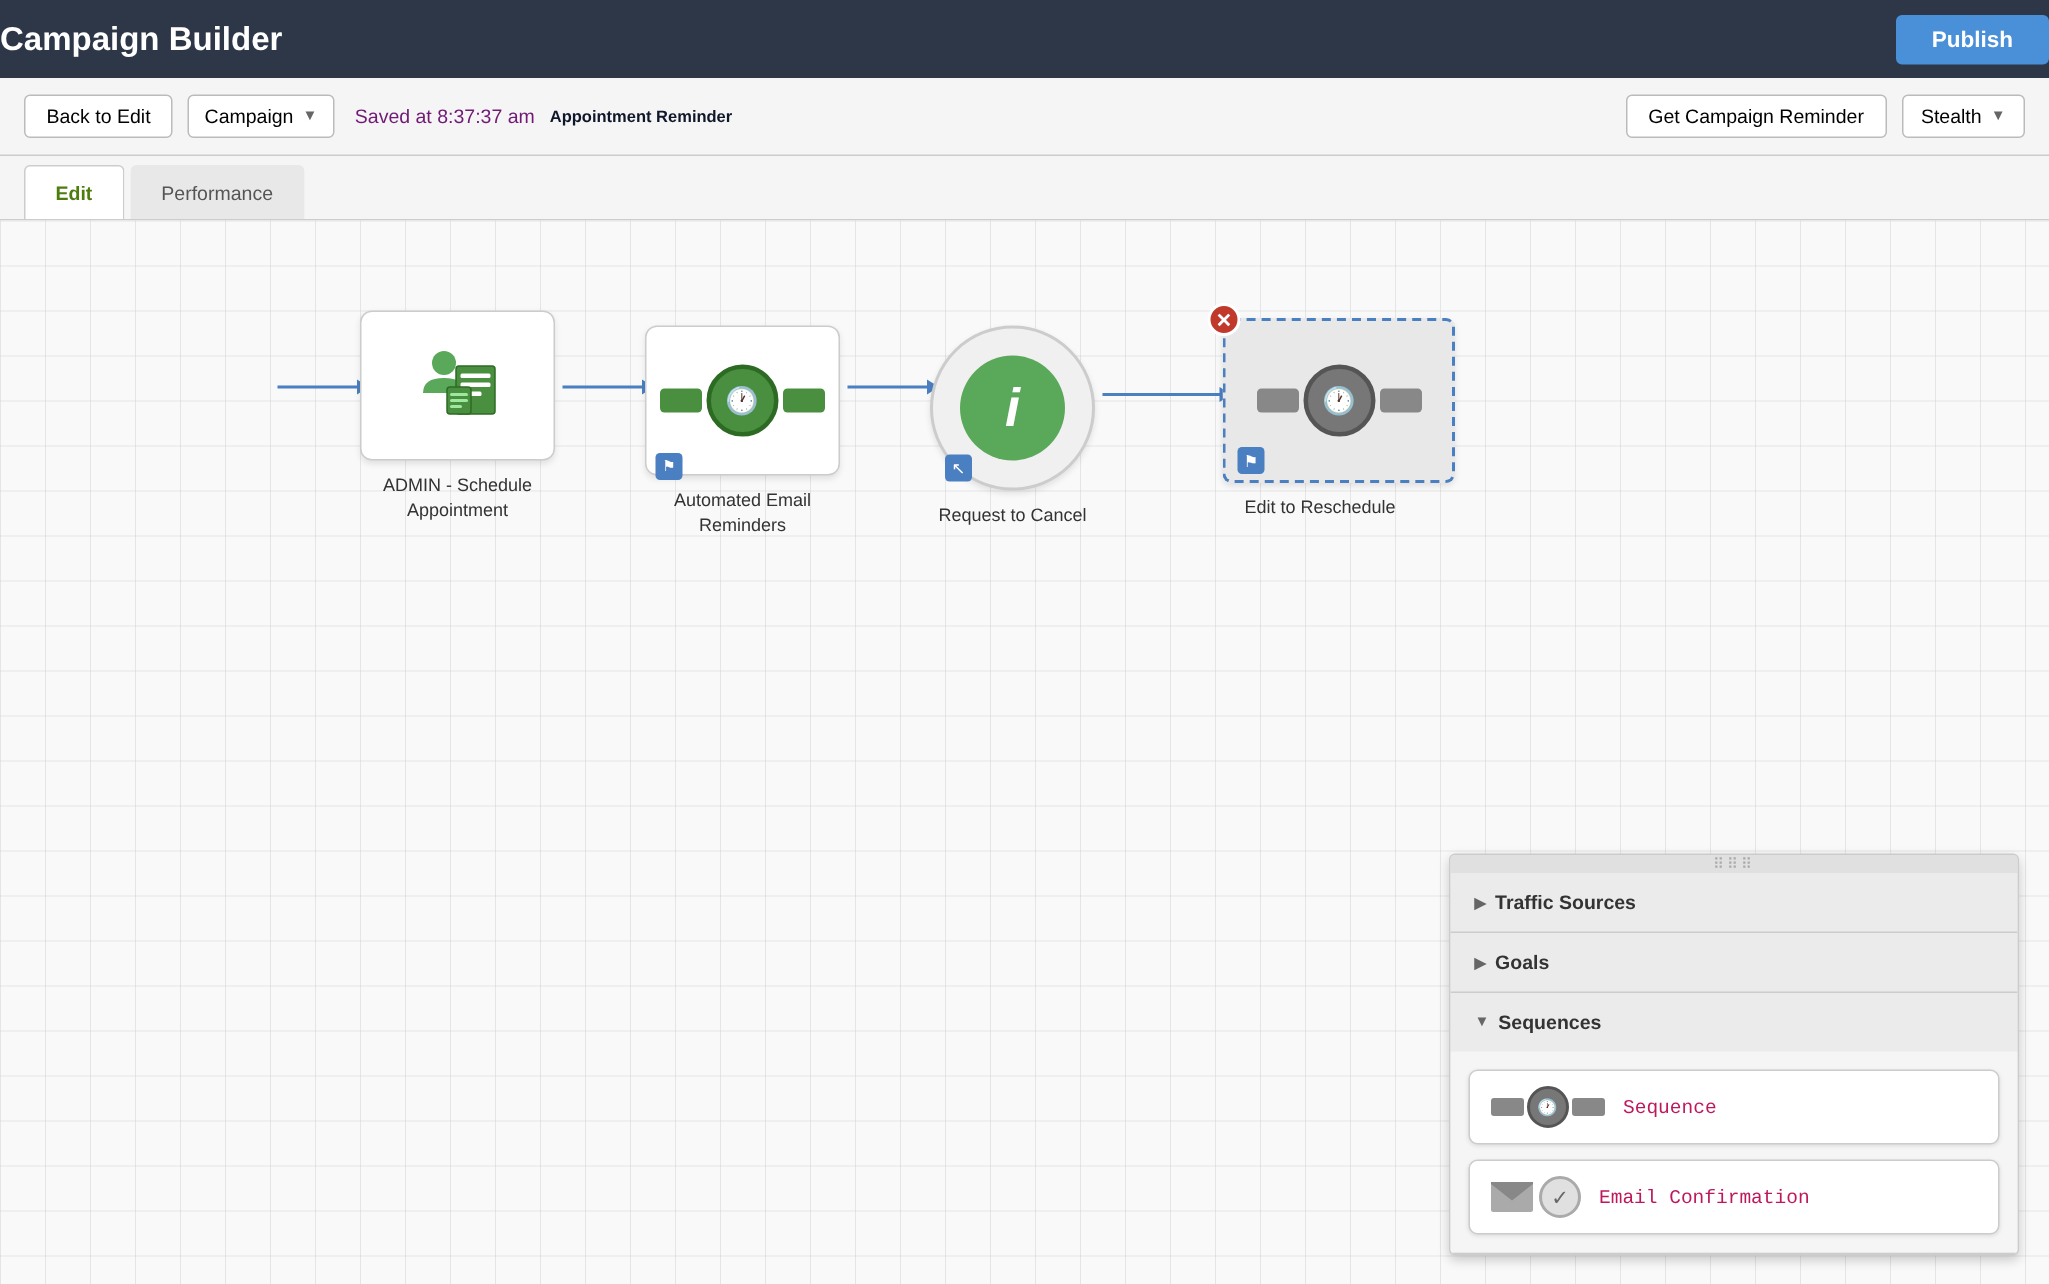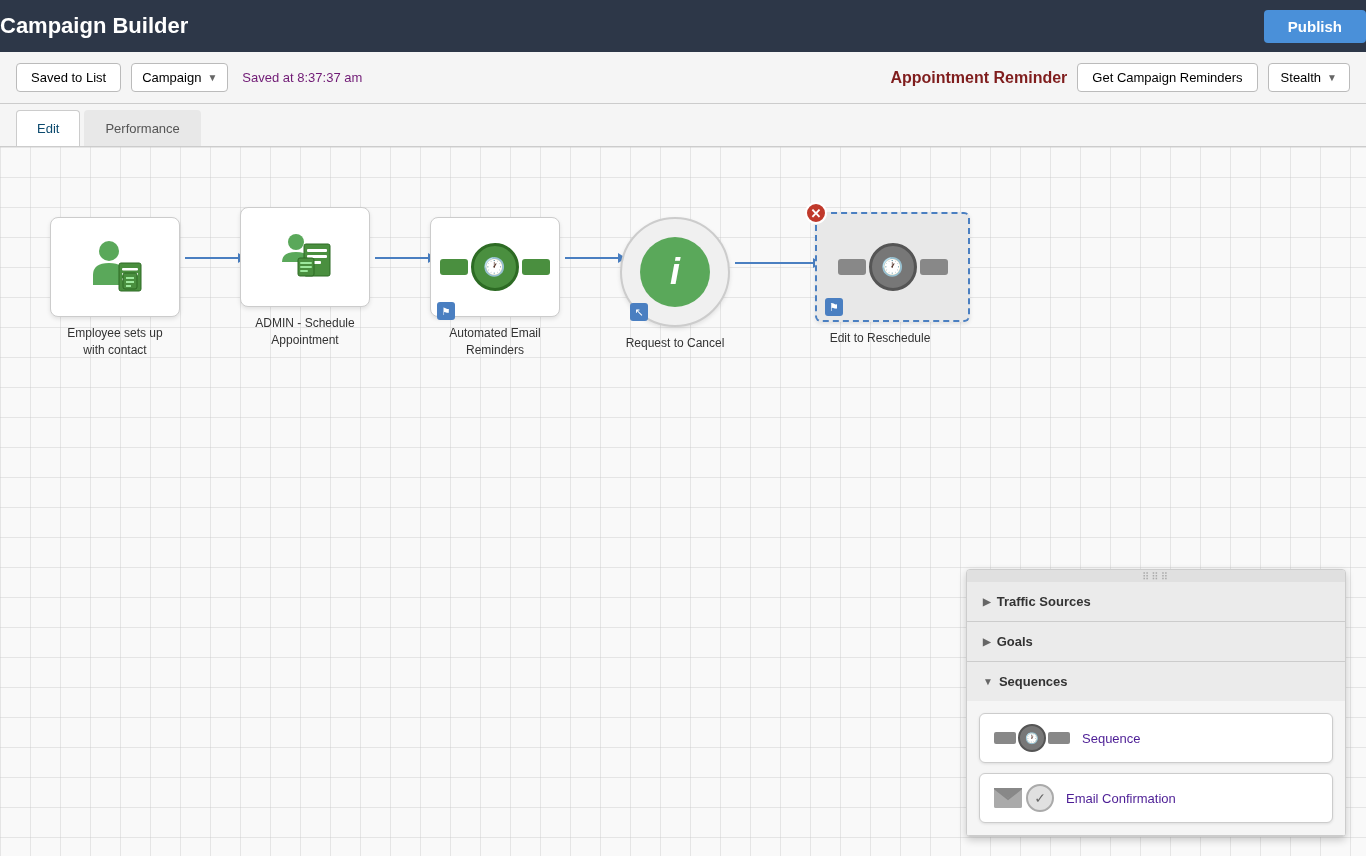--- a/index.html
+++ b/index.html
@@ -61,24 +61,24 @@
       gap: 6px;
     }
     .chevron-down { font-size: 10px; color: #666; }
     .saved-text {
       color: #701a75;
       font-size: 13px;
       margin-left: 4px;
     }
     .campaign-name-center {
       flex: 1;
-      text-align: right;
-      font-weight: bold;
-      font-size: 16px;
-      color: #7f1d1d;
+      text-align: left;
+      font-weight: bold;
+      font-size: 11px;
+      color: #0f172a;
     }
     .toolbar-right {
       display: flex;
       align-items: center;
       gap: 10px;
     }
     .stealth-btn {
       display: flex;
       align-items: center;
       gap: 6px;
@@ -106,22 +106,22 @@
       border-bottom: none;
       border-radius: 4px 4px 0 0;
       background: #e8e8e8;
       color: #555;
       margin-right: 4px;
       margin-top: 6px;
     }
     .tab.active {
       background: #fff;
       border-color: #ccc;
-      color: #0c4a6e;
-      font-weight: normal;
+      color: #4d7c0f;
+      font-weight: bold;
     }
 
     
     #canvas {
       position: relative;
       background: #f9f9f9;
       background-image: 
         linear-gradient(rgba(200,200,200,0.4) 1px, transparent 1px),
         linear-gradient(90deg, rgba(200,200,200,0.4) 1px, transparent 1px);
       background-size: 30px 30px;
@@ -312,21 +312,22 @@
       border-radius: 6px;
       padding: 10px 14px;
       display: flex;
       align-items: center;
       gap: 12px;
       cursor: grab;
       box-shadow: 0 1px 3px rgba(0,0,0,0.1);
     }
     .panel-item-label {
       font-size: 13px;
-      color: #4c1d95;
+      color: #be185d;
+      font-family: Liberation Mono, monospace;
     }
 
     
     .panel-seq-icon {
       display: flex;
       align-items: center;
       gap: 2px;
       flex-shrink: 0;
     }
     .panel-seq-bar {
@@ -393,64 +394,43 @@
   </style>
 </head>
 <body>
 
 <div id="top-header">
   <span id="app-title">Campaign Builder</span>
   <button id="publish-btn">Publish</button>
 </div>
 
 <div id="toolbar">
-  <button class="toolbar-btn">Saved to List</button>
+  <button class="toolbar-btn">Back to Edit</button>
   <div class="toolbar-dropdown">
     <span>Campaign</span>
     <span class="chevron-down">▼</span>
   </div>
   <span class="saved-text">Saved at 8:37:37 am</span>
   <div class="campaign-name-center">Appointment Reminder</div>
   <div class="toolbar-right">
-    <button class="toolbar-btn">Get Campaign Reminders</button>
+    <button class="toolbar-btn">Get Campaign Reminder</button>
     <div class="stealth-btn">
       <span>Stealth</span>
       <span class="chevron-down">▼</span>
     </div>
   </div>
 </div>
 
 <div id="tabs">
   <div class="tab active">Edit</div>
   <div class="tab">Performance</div>
 </div>
 
 <div id="canvas">
 
-  <div style="position:absolute; top:70px; left:50px;">
-    <div class="node-box">
-
-      <svg class="employee-svg" viewBox="0 0 65 65" xmlns="http://www.w3.org/2000/svg">
-
-        <circle cx="26" cy="16" r="10" fill="#5aa85a"></circle>
-        <path d="M10 40 Q10 28 26 28 Q42 28 42 40 L42 50 L10 50 Z" fill="#5aa85a"></path>
-
-        <rect x="36" y="28" width="22" height="28" rx="2" fill="#4a8f3f" stroke="#2d6b24" stroke-width="1"></rect>
-        <rect x="39" y="33" width="16" height="2.5" rx="1" fill="#fff"></rect>
-        <rect x="39" y="38" width="16" height="2.5" rx="1" fill="#fff"></rect>
-        <rect x="39" y="43" width="10" height="2.5" rx="1" fill="#fff"></rect>
-
-        <rect x="40" y="38" width="14" height="16" rx="2" fill="#4a8f3f" stroke="#2d6b24" stroke-width="1"></rect>
-        <line x1="43" y1="43" x2="51" y2="43" stroke="#9de89d" stroke-width="2"></line>
-        <line x1="43" y1="47" x2="51" y2="47" stroke="#9de89d" stroke-width="2"></line>
-        <line x1="43" y1="51" x2="48" y2="51" stroke="#9de89d" stroke-width="2"></line>
-      </svg>
-    </div>
-    <div class="node-label">Employee sets up<br>with contact</div>
-  </div>
 
   <div style="position:absolute; top:110px; left:185px;">
     <div class="arrow-line" style="width:55px;"></div>
   </div>
 
   <div style="position:absolute; top:60px; left:240px;">
     <div class="node-box">
       <div style="display:flex; flex-direction:column; align-items:center; gap:4px;">
 
         <svg width="55" height="55" viewBox="0 0 55 55">

